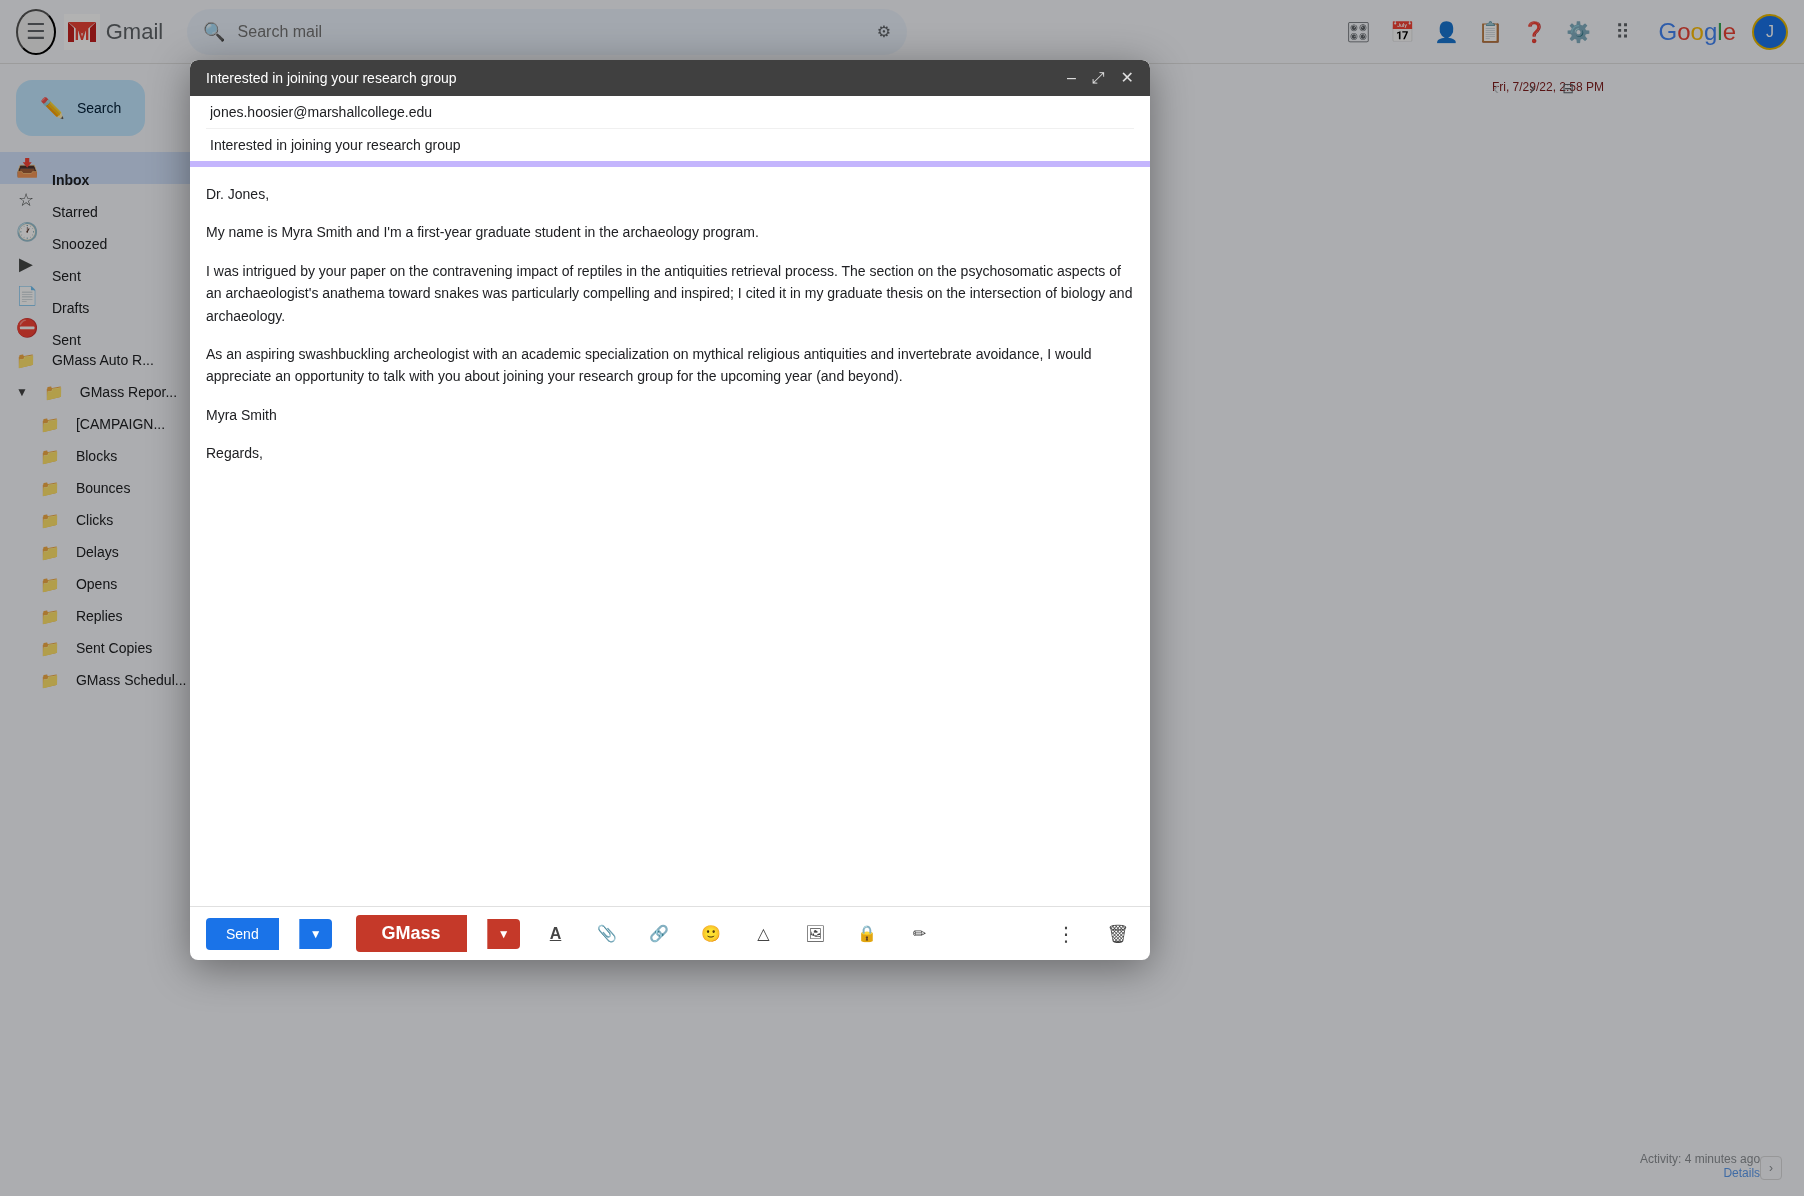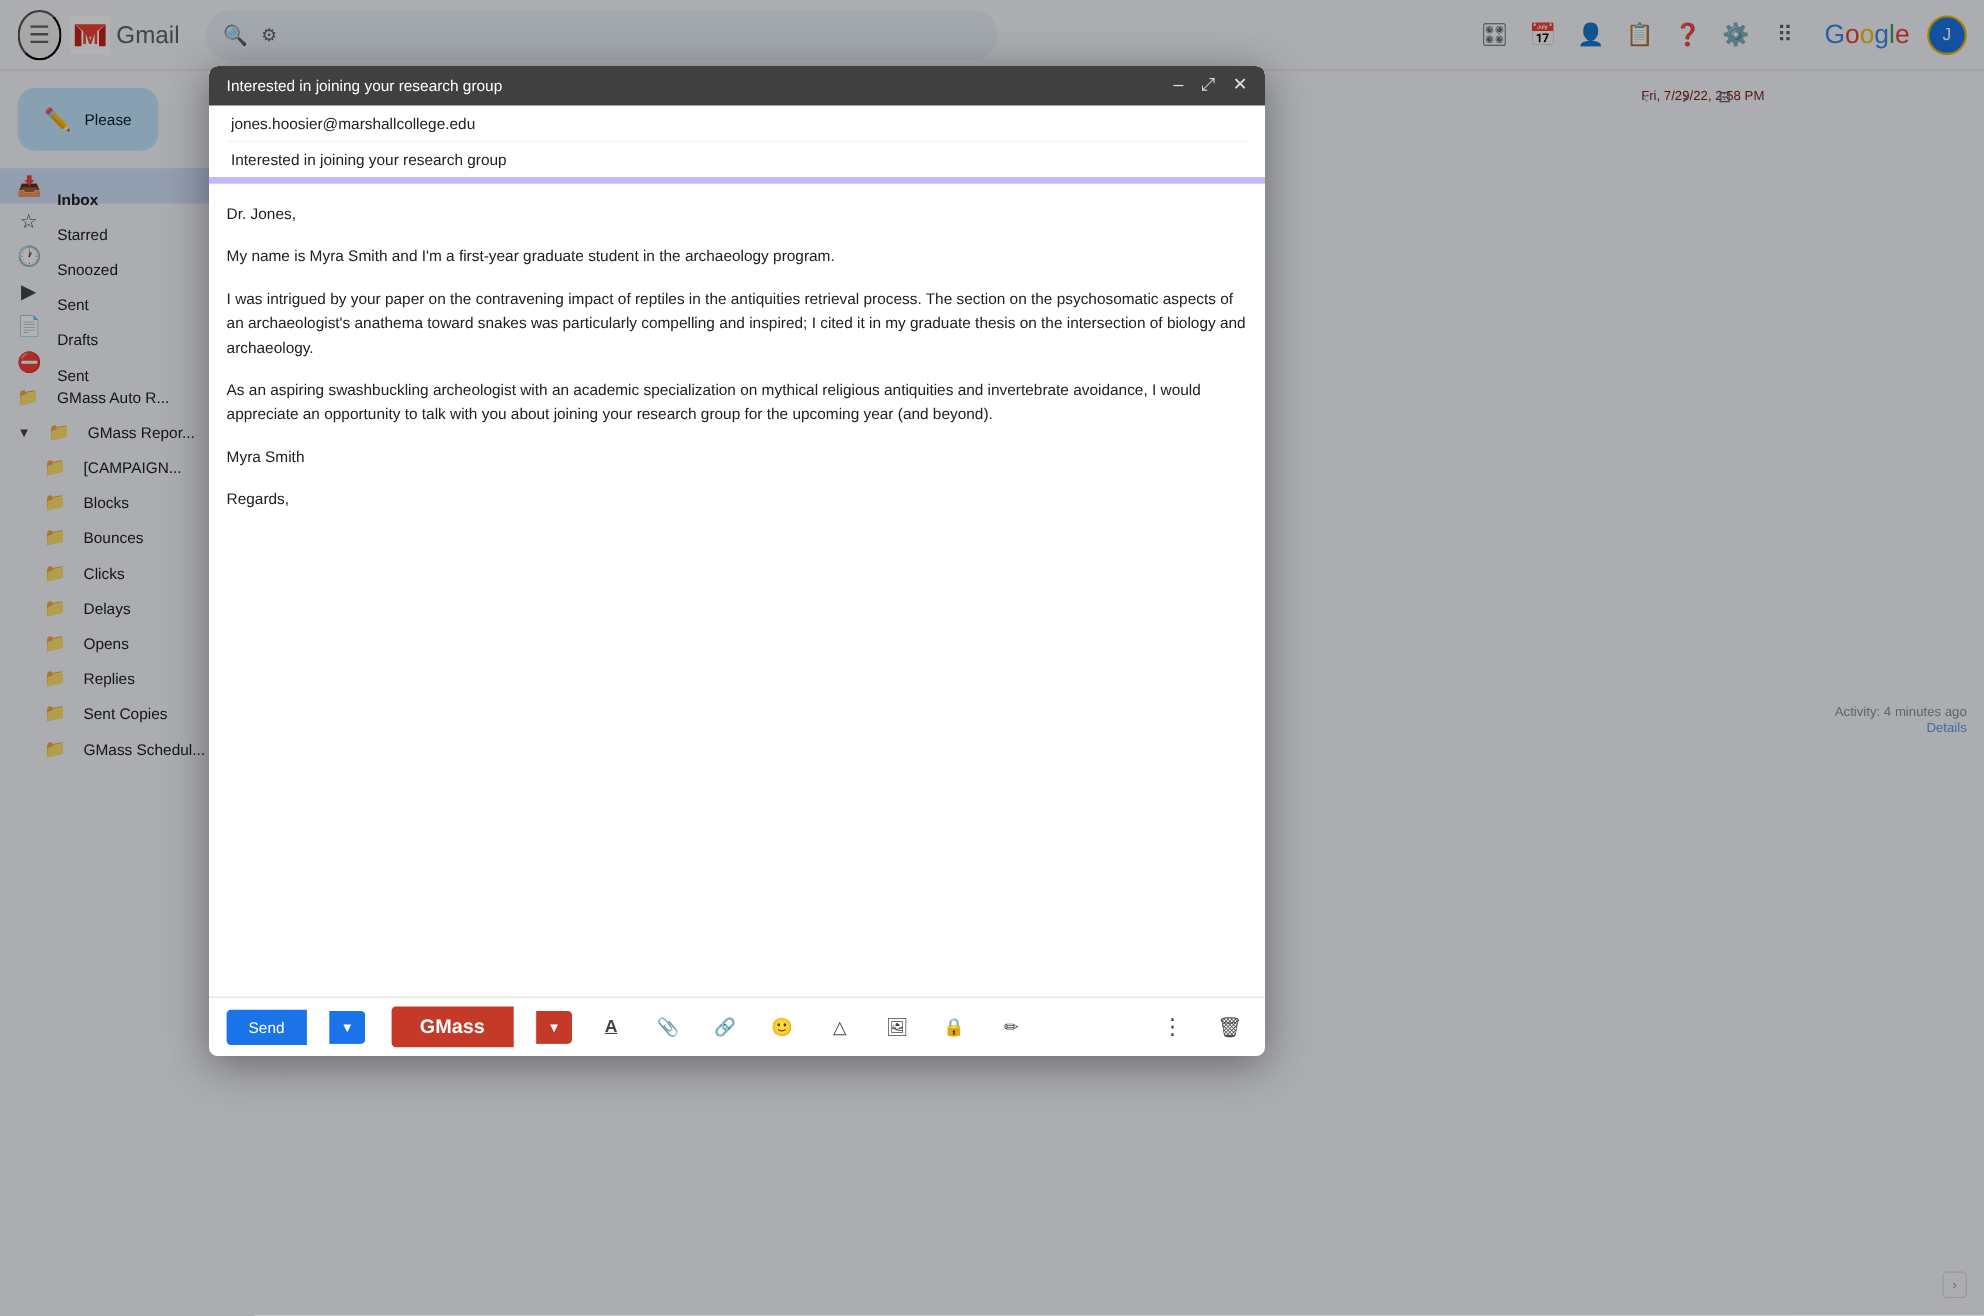--- a/index.html
+++ b/index.html
@@ -336,21 +336,21 @@
 
     
     .right-panel {
       position: absolute;
       right: 0;
       top: 0;
       width: 180px;
       height: 100%;
       background: #f6f8fc;
       display: flex;
-      flex-direction: column;
+      flex-direction: row;
       align-items: flex-end;
       padding: 16px;
       opacity: 0.7;
     }
     .activity-text {
       font-size: 12px;
       color: #5f6368;
       text-align: right;
     }
     .activity-link {
@@ -404,41 +404,42 @@
         <path d="M32 8v20h-6V14L32 8z" fill="#C5221F"></path>
         <path d="M4 8l14 12L32 8" fill="none" stroke="#EA4335" stroke-width="0"></path>
 
         <text x="18" y="26" text-anchor="middle" font-family="Arial" font-size="18" font-weight="bold" fill="#EA4335">M</text>
       </svg>
     </div>
     <span class="gmail-logo-text">Gmail</span>
   </div>
   <div class="search-bar">
     <span style="color:#5f6368; font-size:18px;">🔍</span>
+    <input type="text" placeholder="Search mail" style="">
     <span style="color:#5f6368; font-size:16px;">⚙</span>
   </div>
   <div class="topbar-icons">
     <button class="topbar-icon-btn">🎛</button>
     <button class="topbar-icon-btn">📅</button>
     <button class="topbar-icon-btn">👤</button>
     <button class="topbar-icon-btn">📋</button>
     <button class="topbar-icon-btn">❓</button>
     <button class="topbar-icon-btn">⚙️</button>
     <button class="topbar-icon-btn">⠿</button>
     <div class="google-logo">
       <span>G</span><span>o</span><span>o</span><span>g</span><span>l</span><span>e</span>
     </div>
     <div class="avatar">J</div>
   </div>
 </div>
 
 <div class="sidebar">
   <button class="compose-btn">
     <span class="compose-icon">✏️</span>
-    <span>Please</span>
+    <span>Search</span>
   </button>
 
   <div class="nav-item active">
     <span class="nav-icon">📥</span>
     <span class="nav-label">Inbox</span>
   </div>
   <div class="nav-item">
     <span class="nav-icon">☆</span>
     <span class="nav-label">Starred</span>
   </div>

